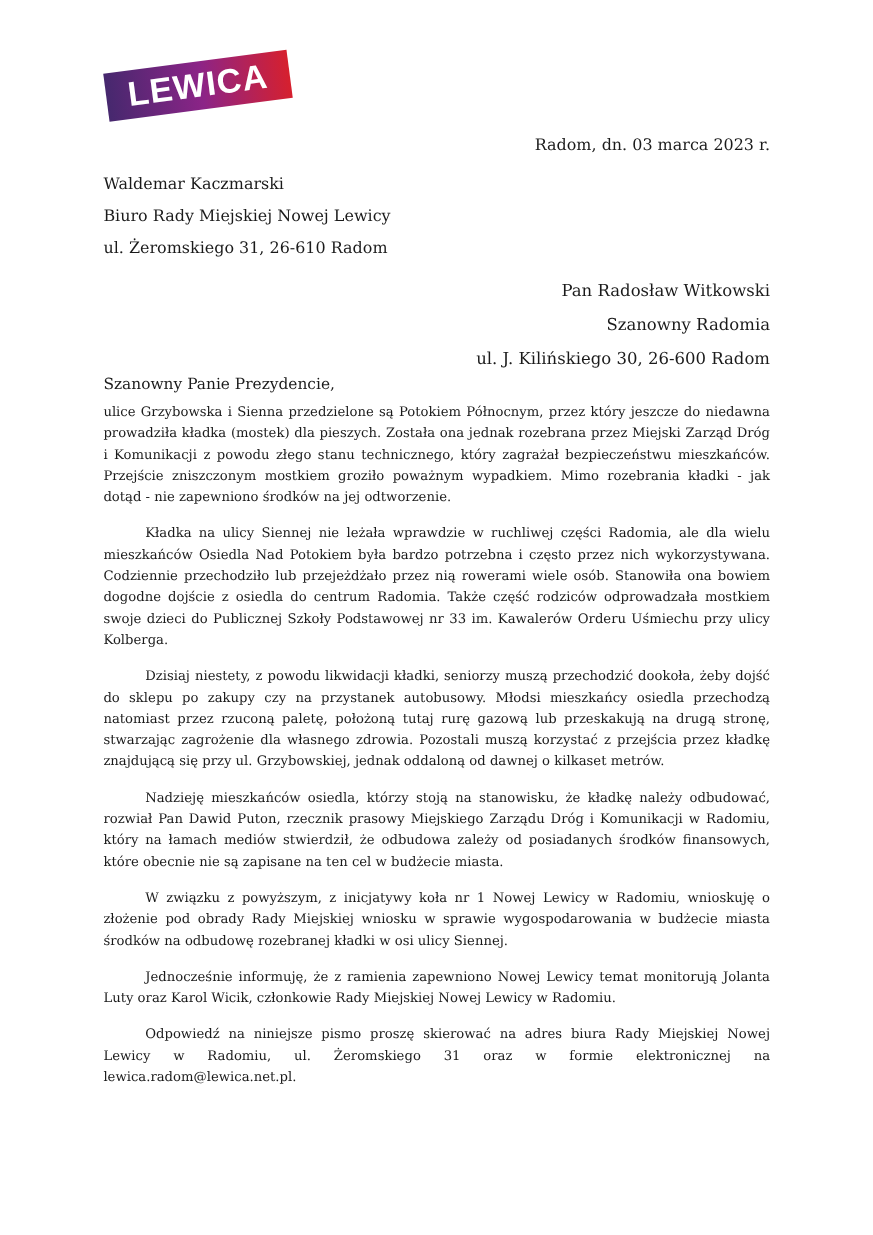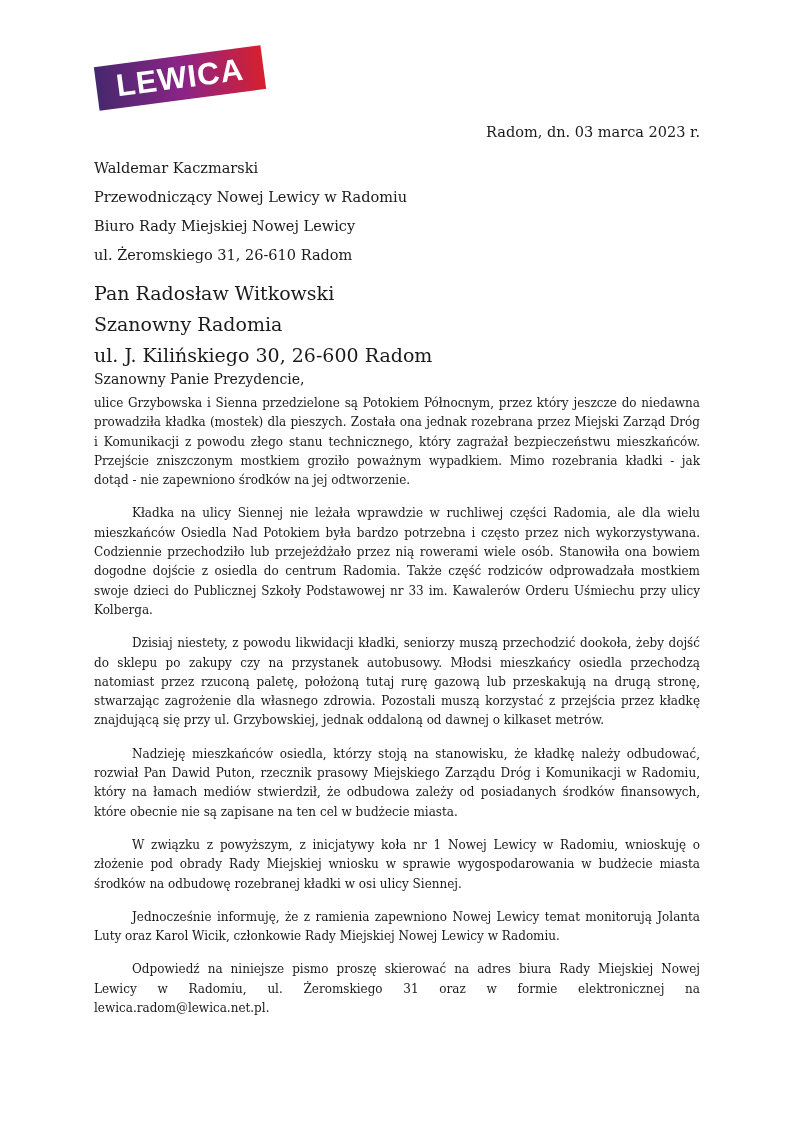--- a/index.html
+++ b/index.html
@@ -48,21 +48,22 @@
     font-size: 14.5px;
     margin-top: 8px;
   }
   .sender-block {
     margin-top: 14px;
     font-size: 14.5px;
     line-height: 29px;
   }
   .recipient-block {
     margin-top: 8px;
-    font-size: 19px;
+    text-align: right;
+    font-size: 15px;
     line-height: 31px;
   }
   .salutation {
     margin-bottom: 7px;
     font-size: 14px;
   }
   .body-text p {
     margin: 0 0 14px 0;
     font-size: 12px;
     line-height: 19.3px;
@@ -81,21 +82,20 @@
   <div class="logo-wrap">
     <div class="logo-band" id="logo-band" style="background: linear-gradient(90deg, rgb(70, 40, 110) 0%, rgb(140, 36, 135) 52%, rgb(214, 32, 46) 100%);">
       <span class="logo-text" style="color: rgb(255, 255, 255);">LEWICA</span>
     </div>
   </div>
 
   <div class="date-line">Radom, dn. 03 marca 2023 r.</div>
 
   <div class="sender-block">
     <div>Waldemar Kaczmarski</div>
-    <div>Przewodniczący Nowej Lewicy w Radomiu</div>
     <div>Biuro Rady Miejskiej Nowej Lewicy</div>
     <div>ul. Żeromskiego 31, 26-610 Radom</div>
   </div>
 
   <div class="recipient-block">
     <div>Pan Radosław Witkowski</div>
     <div>Szanowny Radomia</div>
     <div>ul. J. Kilińskiego 30, 26-600 Radom</div>
   </div>
 

